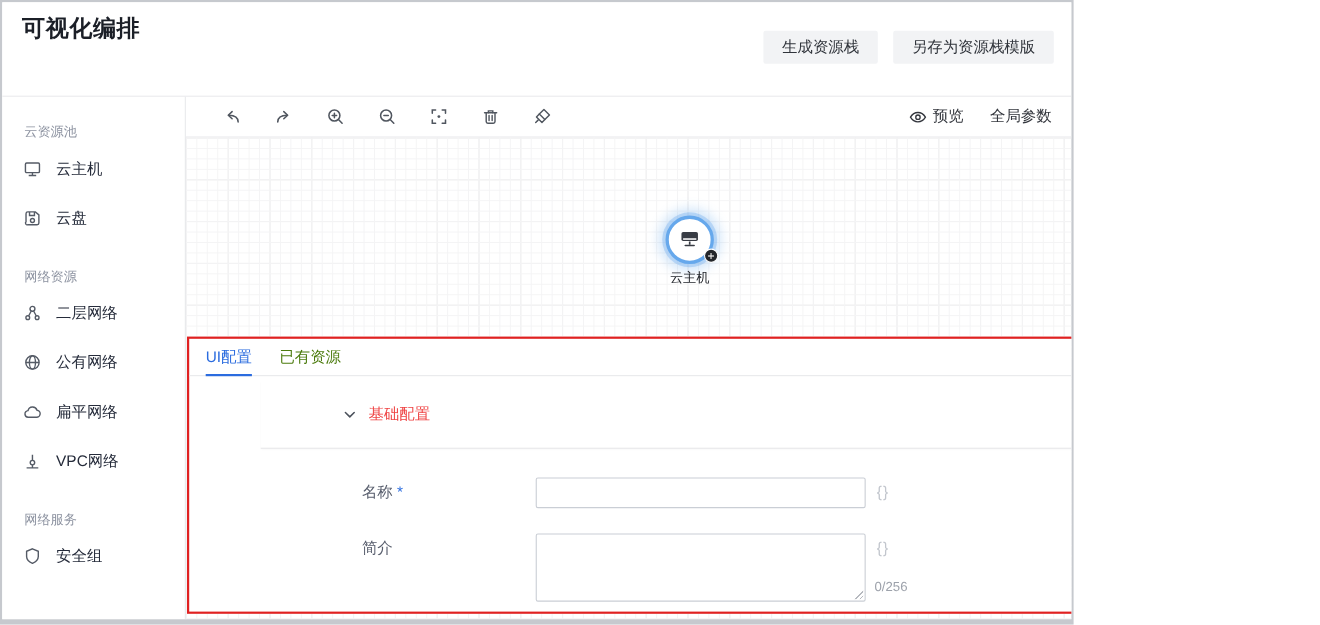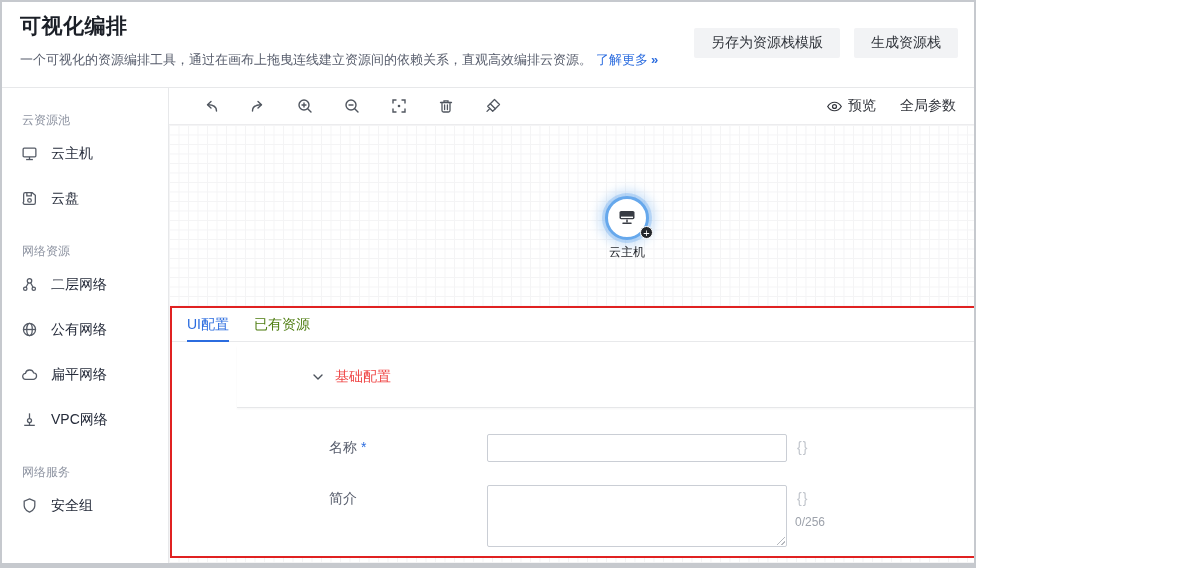--- a/index.html
+++ b/index.html
@@ -71,39 +71,36 @@
   .form-row.row2 { margin-top:23px; }
   .f-label { width:158px; font-size:14px; color:#575d6c; padding-top:5px; }
   .req { color:#2b6cdf; margin-left:4px; }
   .text-input { width:300px; height:28px; border:1px solid #caced5; border-radius:2px; outline:none; font-family:inherit; font-size:13px; padding:0 8px; }
   .ta-wrap { position:relative; width:300px; }
   .desc-textarea { width:300px; height:62px; border:1px solid #caced5; border-radius:2px; resize:none; outline:none; font-family:inherit; font-size:13px; padding:4px 8px; display:block; }
   .resize-corner { position:absolute; right:2px; bottom:2px; width:9px; height:9px;
     background:repeating-linear-gradient(-45deg, transparent, transparent 2px, #b6b9bf 2px, #b6b9bf 3px);
     clip-path:polygon(100% 0, 100% 100%, 0 100%); pointer-events:none; }
   .brace { position:absolute; left:468px; top:5px; font-size:14px; color:#c2c6cd; letter-spacing:1px; cursor:pointer; }
-  .counter { position:absolute; left:466px; bottom:18px; font-size:12px; color:#9da2ab; }
+  .counter { position:absolute; left:466px; bottom:7px; font-size:12px; color:#9da2ab; }
 
   svg { display:block; }
 </style>
 </head>
 <body>
 
 <div class="frame">
 
   <header class="hdr">
     <div>
       <h1>可视化编排</h1>
-      <div class="sub">
-        <span>一个可视化的资源编排工具，通过在画布上拖曳连线建立资源间的依赖关系，直观高效编排云资源。</span><a class="learn-more"><span>了解更多</span><span class="arrows">»</span></a>
-      </div>
     </div>
     <div class="hdr-actions">
+      <button class="btn">生成资源栈</button>
       <button class="btn">另存为资源栈模版</button>
-      <button class="btn">生成资源栈</button>
     </div>
   </header>
 
   <div class="bdy">
 
     <aside class="sidebar">
       <div class="side-label">云资源池</div>
 
       <div class="side-item">
         <span class="s-icon">

